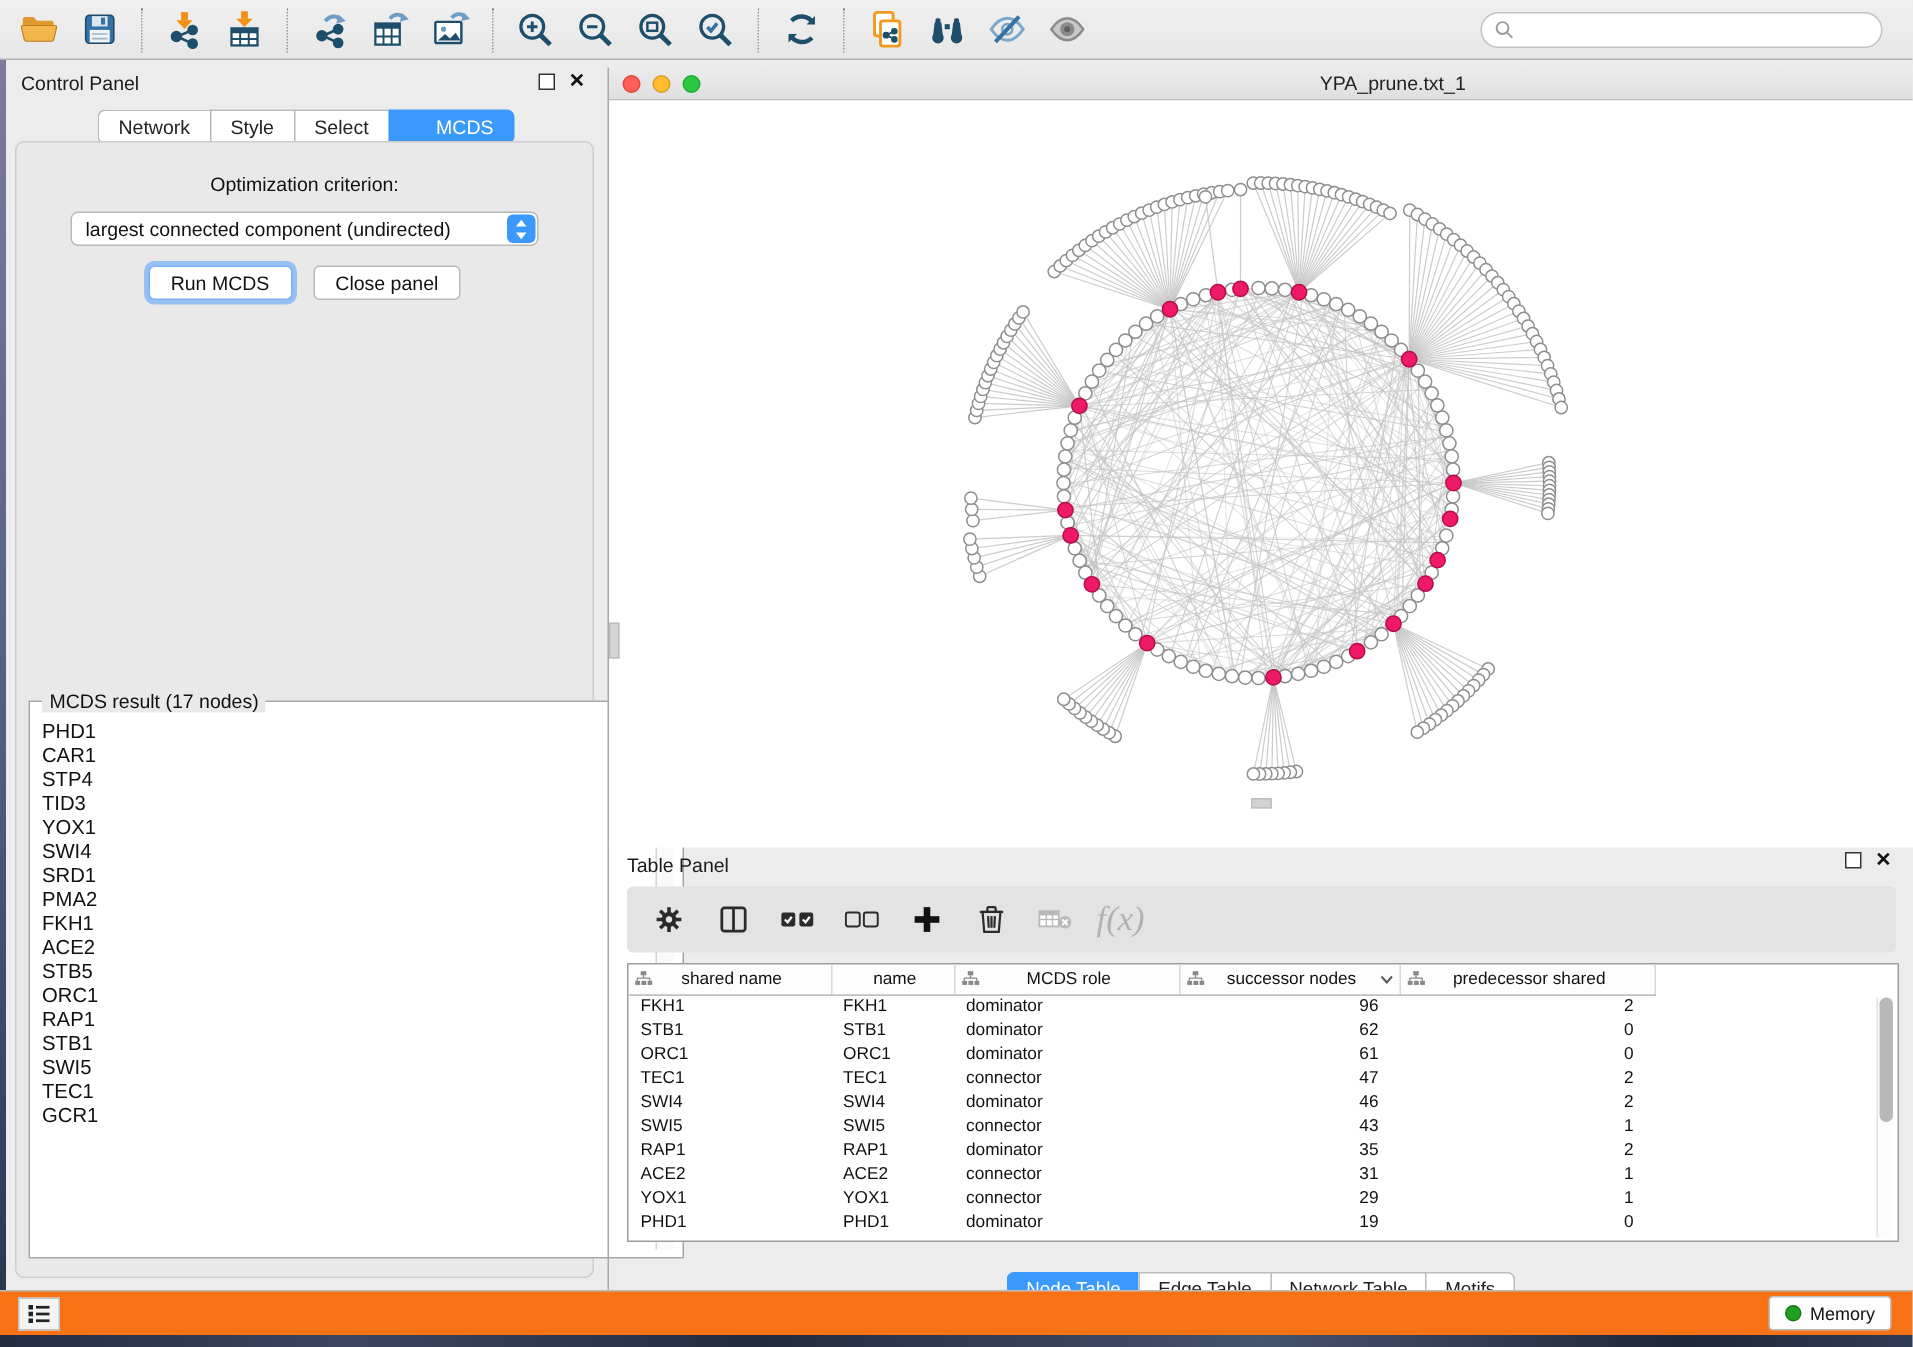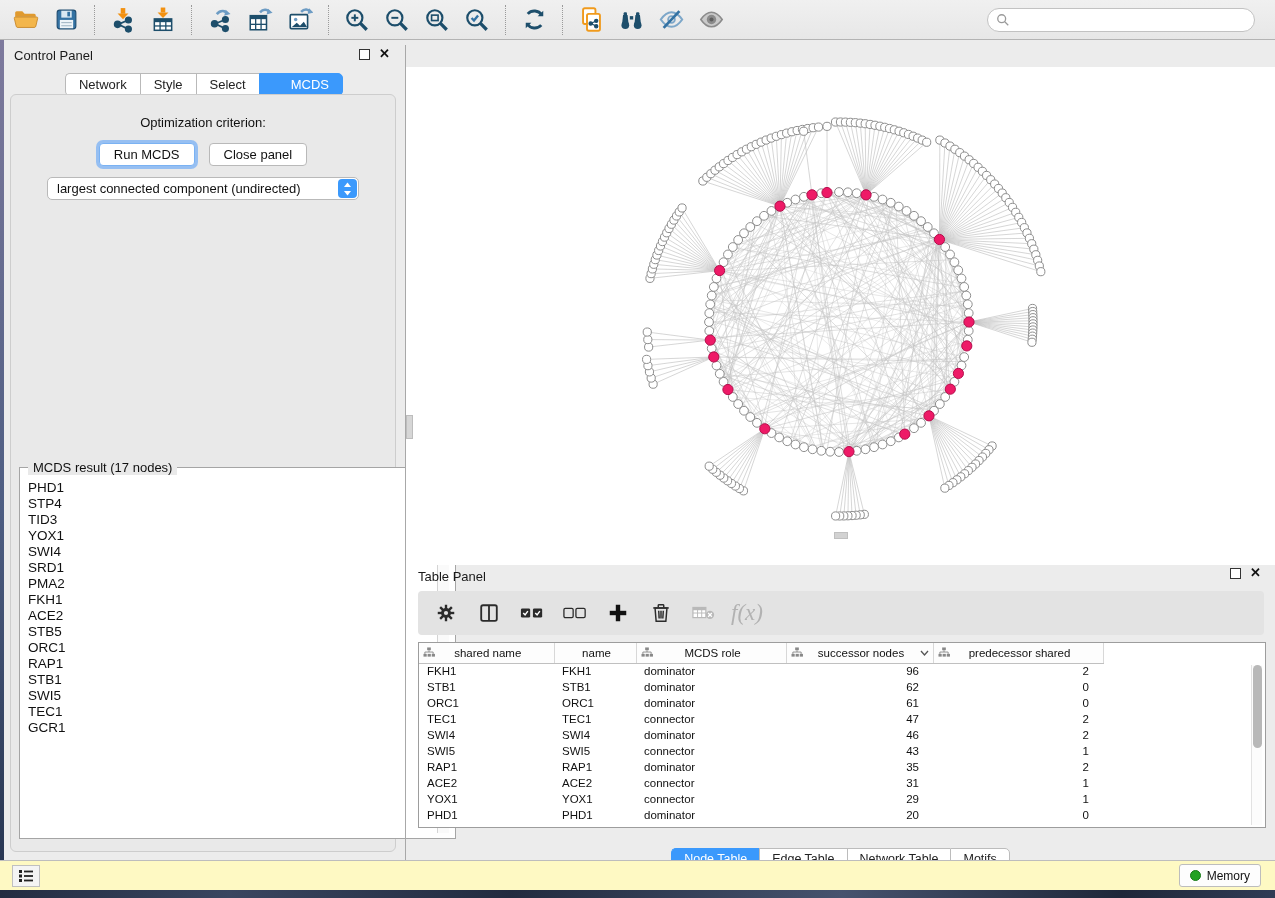--- a/index.html
+++ b/index.html
@@ -91,21 +91,21 @@
   #table-vscroll { position:absolute; right:3px; top:22px; width:11px; height:160px; background:#fcfcfc; border-left:1px solid #e2e2e2; }
   #table-vthumb { position:absolute; left:1px; top:0px; width:9px; height:83px; background:#b8b8b8; border-radius:5px; }
   #tp-tabs { position:absolute; left:0; top:283px; width:100%; display:flex; justify-content:center; }
   .tp-tab { font-size:12.5px; padding:3px 12px; background:#fff; border:1px solid #bcbcbc; border-right:none; color:#222; }
   .tp-tab:first-child { border-radius:5px 0 0 5px; }
   .tp-tab:last-child { border-radius:0 5px 5px 0; border-right:1px solid #bcbcbc; }
   .tp-tab.active { background:#3b99fc; border-color:#3b99fc; color:#fff; }
 
   
   #status-bar { position:absolute; left:0; top:860px; width:1275px; height:30px;
-    background:#fef9c3; border-top:1px solid #bdbdbd; }
+    background:#f97316; border-top:1px solid #bdbdbd; }
   #status-list-btn { position:absolute; left:12px; top:4px; width:28px; height:22px; background:#f4f4f4;
     border:1px solid #c0c0c0; display:flex; align-items:center; justify-content:center; }
   #memory-btn { position:absolute; right:14px; top:3px; height:23px; background:#fdfdfd;
     border:1px solid #bdbdbd; border-radius:3px; display:flex; align-items:center; gap:6px;
     padding:0 10px; font-size:12px; color:#111; }
   #memory-dot { width:11px; height:11px; border-radius:50%; background:#21a121; border:1px solid #157a15; }
 </style>
 </head>
 <body>
 
@@ -286,37 +286,38 @@
     <span id="cp-close" class="panel-close">✕</span>
   </div>
   <div id="cp-tabs">
       <span class="seg-tab">Network</span>
       <span class="seg-tab">Style</span>
       <span class="seg-tab">Select</span>
       <span class="seg-tab active">MCDS</span>
     </div>
   <div id="cp-body">
     <div id="opt-label">Optimization criterion:</div>
-    <div id="cp-buttons">
-      <button class="mac-btn focused">Run MCDS</button>
-      <button class="mac-btn">Close panel</button>
-    </div>
     <div id="criterion-select">
       <span>largest connected component (undirected)</span>
       <span id="criterion-stepper">
         <svg width="9" height="14" viewBox="0 0 9 14">
             <path d="M4.5 0.5L8 5H1z" fill="#fff"></path>
             <path d="M4.5 13.5L1 9h7z" fill="#fff"></path>
           </svg>
       </span>
     </div>
+    <div id="cp-buttons">
+      <button class="mac-btn focused">Run MCDS</button>
+      <button class="mac-btn">Close panel</button>
+    </div>
     <div id="mcds-result-box">
       <span id="mcds-result-title">MCDS result (17 nodes)</span>
       <div id="mcds-list">
           <div class="mcds-item">PHD1</div>
+          <div class="mcds-item">CAR1</div>
           <div class="mcds-item">STP4</div>
           <div class="mcds-item">TID3</div>
           <div class="mcds-item">YOX1</div>
           <div class="mcds-item">SWI4</div>
           <div class="mcds-item">SRD1</div>
           <div class="mcds-item">PMA2</div>
           <div class="mcds-item">FKH1</div>
           <div class="mcds-item">ACE2</div>
           <div class="mcds-item">STB5</div>
           <div class="mcds-item">ORC1</div>
@@ -327,20 +328,26 @@
           <div class="mcds-item">GCR1</div>
         </div>
       <div id="mcds-scroll-track">
           <div id="mcds-scroll-thumb"></div>
         </div>
     </div>
   </div>
 </div>
 
 <div id="network-panel">
+  <div id="net-titlebar">
+    <span id="tl-red" class="traffic"></span>
+    <span id="tl-yellow" class="traffic"></span>
+    <span id="tl-green" class="traffic"></span>
+    <span id="net-title">YPA_prune.txt_1</span>
+  </div>
   <div id="net-canvas">
     <svg id="net-svg" width="870" height="498" viewBox="0 0 870 498">
         <g>
           <line x1="435.1323300863478" y1="125.01748899023815" x2="335.4837565729879" y2="340.9684957870249" stroke="#c3c3c3" stroke-width="0.7" opacity="0.6890427502803504"></line>
           <line x1="402.9569917311077" y1="381.48089837661365" x2="316.28300686816385" y2="312.24634061896813" stroke="#c3c3c3" stroke-width="0.7" opacity="0.5267181781120598"></line>
           <line x1="414.7915740170292" y1="126.28149618946517" x2="514.3056098722865" y2="153.5633310715718" stroke="#c3c3c3" stroke-width="0.7" opacity="0.616388628166169"></line>
           <line x1="559.0308785375549" y1="223.12183105866842" x2="435.27813025481043" y2="384.9800374001412" stroke="#c3c3c3" stroke-width="0.7" opacity="0.5160498539917171"></line>
           <line x1="409.95781754780825" y1="382.9416188260876" x2="311.67784128215226" y2="208.29953100833606" stroke="#c3c3c3" stroke-width="0.7" opacity="0.5363361416384578"></line>
           <line x1="465.5696530658565" y1="380.8539538479811" x2="560.5962229563544" y2="230.11619226741396" stroke="#c3c3c3" stroke-width="0.7" opacity="0.5739933734759688"></line>
           <line x1="511.7458578533158" y1="358.43640495949865" x2="373.93990734446936" y2="370.80978134648274" stroke="#c3c3c3" stroke-width="0.7" opacity="0.4906875156797469"></line>
@@ -1231,21 +1238,21 @@
             <td>YOX1</td>
             <td>YOX1</td>
             <td>connector</td>
             <td class="num">29</td>
             <td class="num">1</td>
           </tr>
           <tr>
             <td>PHD1</td>
             <td>PHD1</td>
             <td>dominator</td>
-            <td class="num">20</td>
+            <td class="num">19</td>
             <td class="num">0</td>
           </tr>
         </tbody>
     </table>
     <div id="table-vscroll">
         <div id="table-vthumb"></div>
       </div>
   </div>
 
   <div id="tp-tabs">

